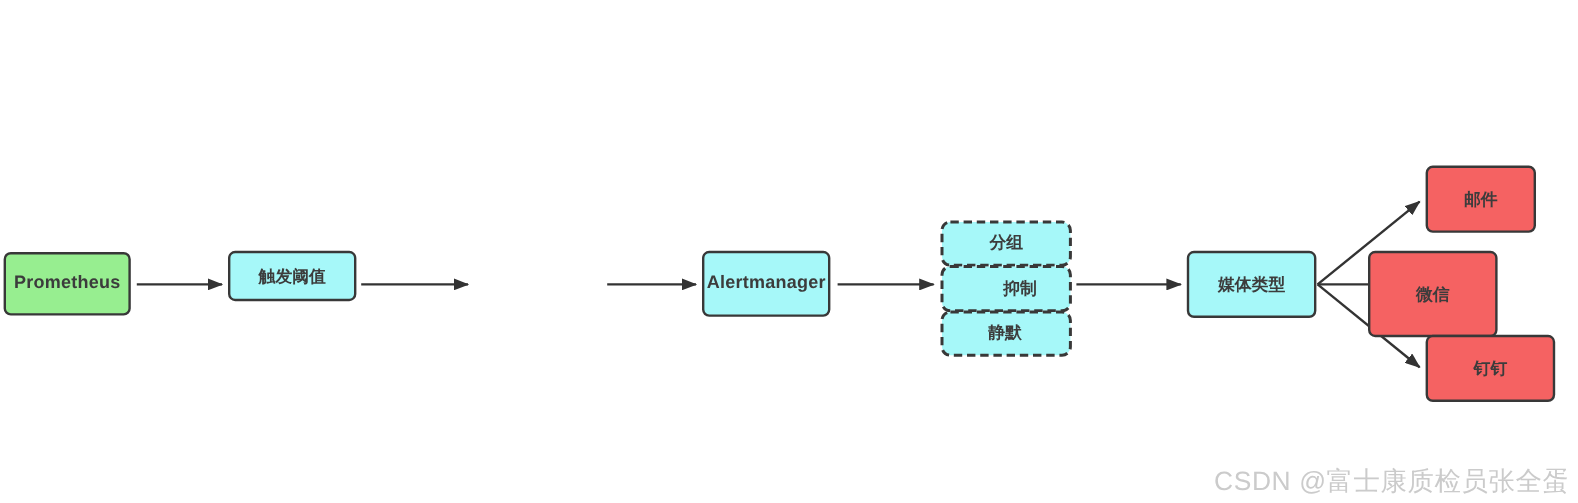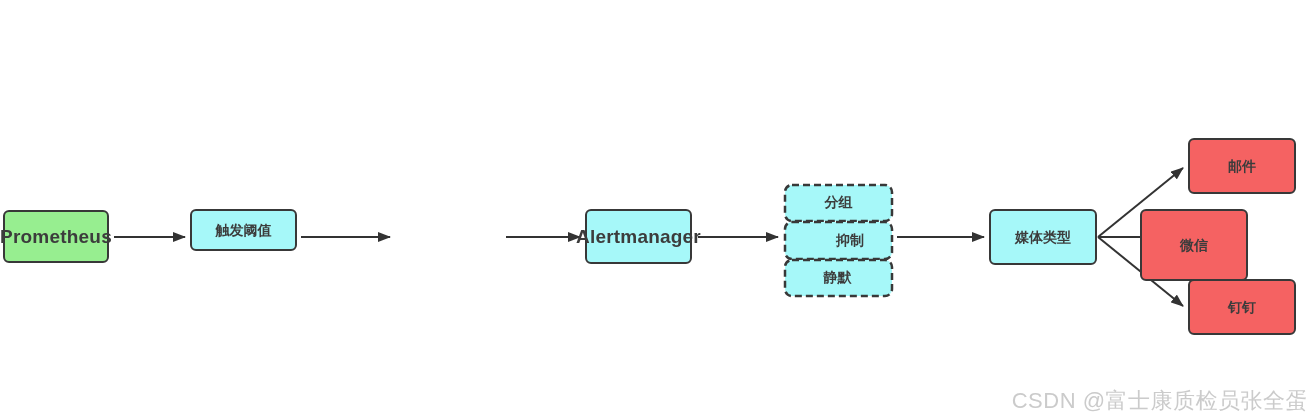--- a/index.html
+++ b/index.html
@@ -48,21 +48,21 @@
     text-align: center;
     font-weight: bold;
     font-size: 14px;
     color: var(--color-text, #3c3c3c);
     line-height: 1.35;
     white-space: pre-line;
   }
   .node.green { background: var(--color-green, #97ee90); }
   .node.cyan  { background: var(--color-cyan, #a6f8f9); }
   .node.red   { background: var(--color-red, #f56262); }
-  .node.latin { font-size: 19px; letter-spacing: 0.2px; }
+  .node.latin { font-size: 15px; letter-spacing: 0.2px; }
   .pipeline-label {
     position: absolute;
     display: flex;
     align-items: center;
     justify-content: center;
     font-weight: bold;
     font-size: 14px;
     color: var(--color-text, #3c3c3c);
     background: transparent;
   }
@@ -107,21 +107,21 @@
 
   <div class="node green latin" style="left:3px; top:210px; width:106px; height:53px;">Prometheus</div>
 
   <div class="node cyan" style="left:190px; top:209px; width:107px; height:42px;">触发阈值</div>
 
 
   <div class="node cyan" style="left:989px; top:209px; width:108px; height:56px;">媒体类型</div>
 
   <div class="node cyan latin" style="left:585px; top:209px; width:107px; height:55px;">Alertmanager</div>
 
-  <div class="node red" style="left:1188px; top:138px; width:108px; height:56px;">邮件</div>
+  <div class="node red" style="left:1188px; top:138px; width:92px; height:56px;">邮件</div>
 
   <div class="node red" style="left:1140px; top:209px; width:108px; height:72px;">微信</div>
 
   <div class="node red" style="left:1188px; top:279px; width:108px; height:56px;">钉钉</div>
 
   <div class="pipeline-label" style="left:785px; top:185px; width:107px; height:36px;">分组</div>
 
   <div class="pipeline-label" style="left:785px; top:222px; width:130px; height:37px;">抑制</div>
 
   <div class="pipeline-label" style="left:785px; top:260px; width:105px; height:36px;">静默</div>

